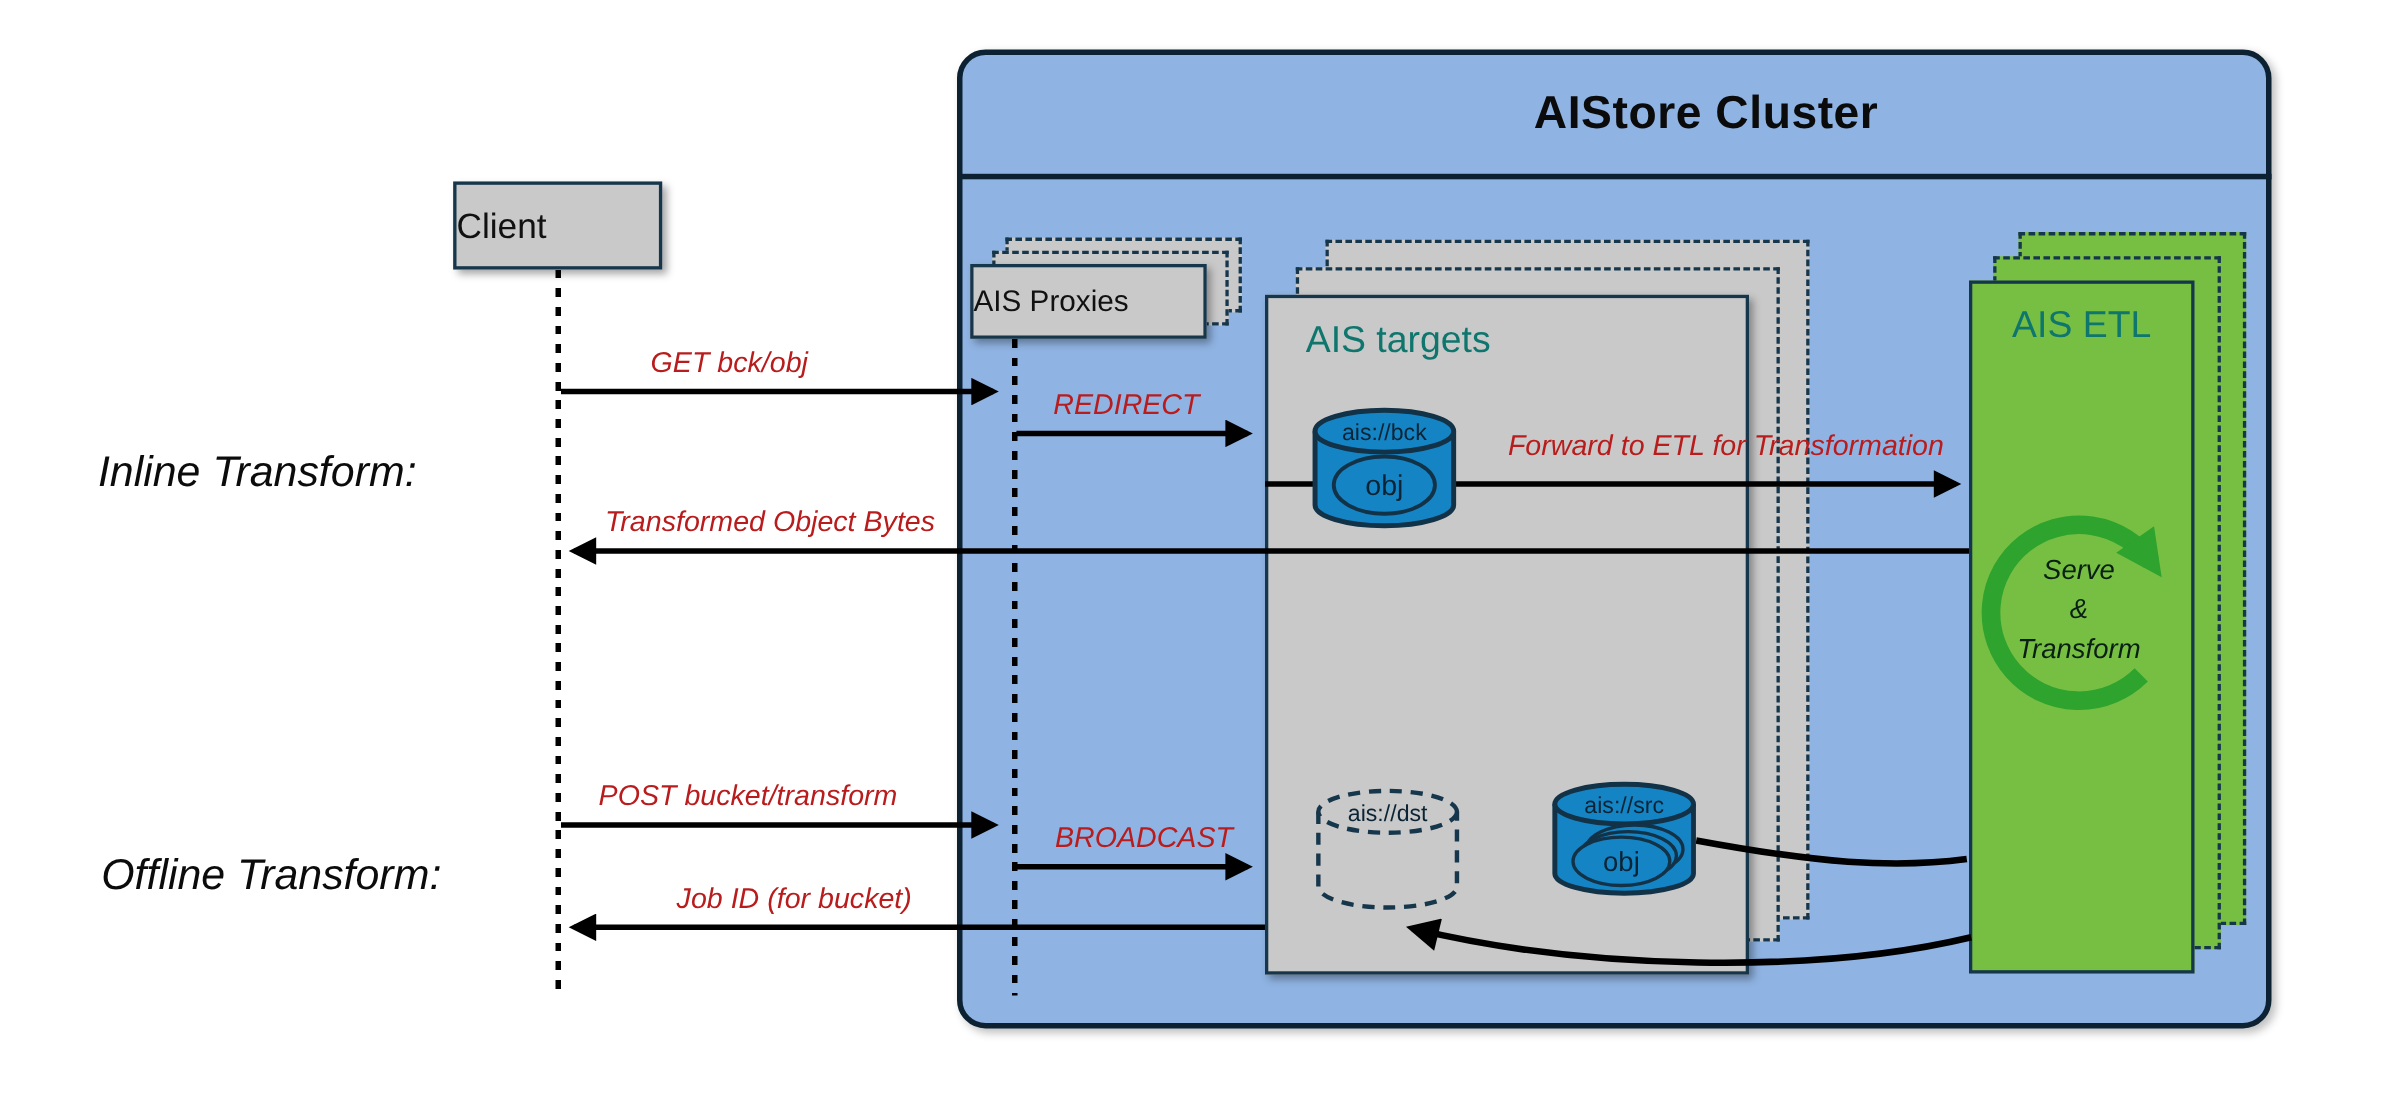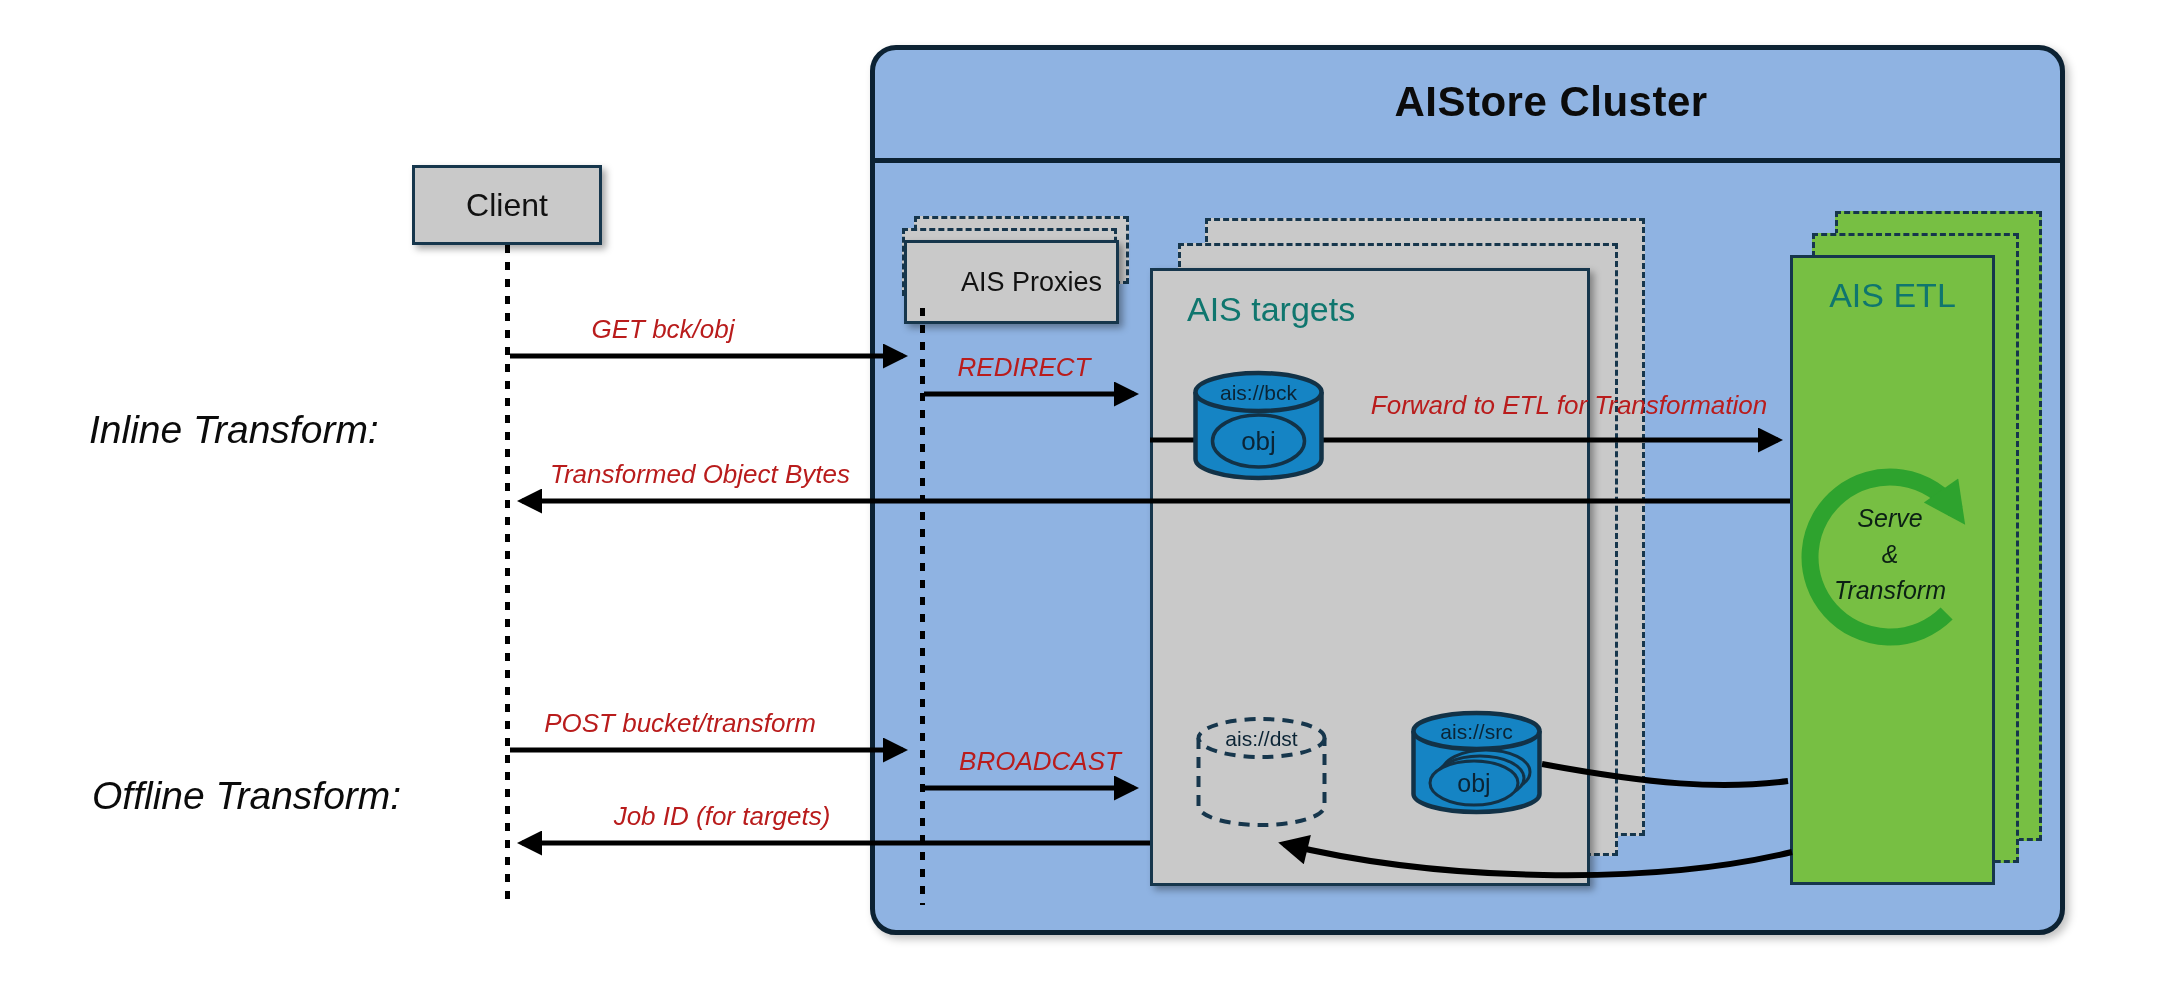--- a/index.html
+++ b/index.html
@@ -26,21 +26,21 @@
   }
   .gbox.shadow{box-shadow:4px 4px 7px rgba(0,0,0,0.35);}
   .gbox.dashed{border-style:dashed;}
   .greenbox{
     position:absolute;background:#77BF43;border:3px solid #16364C;box-sizing:border-box;
   }
   .greenbox.dashed{border-style:dashed;}
   .node-label{
     position:absolute;color:#0f766e;white-space:nowrap;
   }
-  .center-text{display:flex;align-items:center;justify-content:center;}
+  .center-text{display:flex;align-items:center;justify-content:flex-start;}
   
   .lifeline{
     position:absolute;width:5px;
     background:repeating-linear-gradient(to bottom,#000 0 8px,transparent 8px 17px);
   }
   
   .msg{
     position:absolute;font-size:26px;font-style:italic;color:#b91c1c;white-space:nowrap;
     transform:translateX(-50%);z-index:7;
   }
@@ -69,21 +69,21 @@
   <div class="section-label" style="left:89px;top:408px;">Inline Transform:</div>
   <div class="section-label" style="left:92px;top:774px;">Offline Transform:</div>
 
   <div class="gbox shadow center-text z3" style="left:412px;top:165px;width:190px;height:80px;font-size:32px;">
     <span>Client</span>
   </div>
   <div class="lifeline z4" style="left:505px;top:245px;height:658px;"></div>
 
   <div class="gbox dashed z3" style="left:914px;top:216px;width:215px;height:68px;"></div>
   <div class="gbox dashed z3" style="left:902px;top:228px;width:215px;height:68px;"></div>
-  <div class="gbox shadow center-text z3" style="left:904px;top:240px;width:215px;height:84px;font-size:27px;padding-left:40px;">
+  <div class="gbox shadow center-text z3" style="left:882px;top:240px;width:215px;height:68px;font-size:27px;">
     <span>AIS Proxies</span>
   </div>
   <div class="lifeline z4" style="left:920px;top:308px;height:597px;"></div>
 
   <div class="gbox dashed z3" style="left:1205px;top:218px;width:440px;height:618px;"></div>
   <div class="gbox dashed z3" style="left:1178px;top:243px;width:440px;height:613px;"></div>
   <div class="gbox shadow z3" style="left:1150px;top:268px;width:440px;height:618px;"></div>
   <div class="node-label" style="left:1187px;top:290px;font-size:34px;z-index:7;">AIS targets</div>
 
   <div class="greenbox dashed z3" style="left:1835px;top:211px;width:207px;height:630px;"></div>
@@ -110,21 +110,21 @@
     <path d="M 1542,764 C 1650,784 1720,790 1788,781" fill="none" stroke="#000" stroke-width="6"></path>
     <path d="M 1792,852 C 1650,886 1440,882 1284,844" fill="none" stroke="#000" stroke-width="6" marker-end="url(#arr)"></path>
   </svg>
 
   <div class="msg" style="left:663px;top:314px;">GET bck/obj</div>
   <div class="msg" style="left:1024px;top:352px;">REDIRECT</div>
   <div class="msg" style="left:1557px;top:390px;margin-left:12px;">Forward to ETL for Transformation</div>
   <div class="msg" style="left:700px;top:459px;">Transformed Object Bytes</div>
   <div class="msg" style="left:680px;top:708px;">POST bucket/transform</div>
   <div class="msg" style="left:1040px;top:746px;">BROADCAST</div>
-  <div class="msg" style="left:722px;top:801px;">Job ID (for targets)</div>
+  <div class="msg" style="left:722px;top:801px;">Job ID (for bucket)</div>
 
   <svg class="cyl" style="left:1193px;top:370px;" width="131" height="112" viewBox="0 0 131 112">
     <path d="M 2.5,22 v 67 a 63,19 0 0 0 126,0 v -67" fill="#1584C4" stroke="#123247" stroke-width="4.5"></path>
     <ellipse cx="65.5" cy="22" rx="63" ry="19" fill="#1584C4" stroke="#123247" stroke-width="4.5"></ellipse>
     <text x="65.5" y="30" text-anchor="middle" font-size="21" class="cyl-text">ais://bck</text>
     <ellipse cx="65.5" cy="71" rx="46" ry="26" fill="#1584C4" stroke="#123247" stroke-width="3.5"></ellipse>
     <text x="65.5" y="80" text-anchor="middle" font-size="26" class="cyl-text">obj</text>
   </svg>
 
   <svg class="cyl" style="left:1196px;top:716px;" width="131" height="113" viewBox="0 0 131 113">

